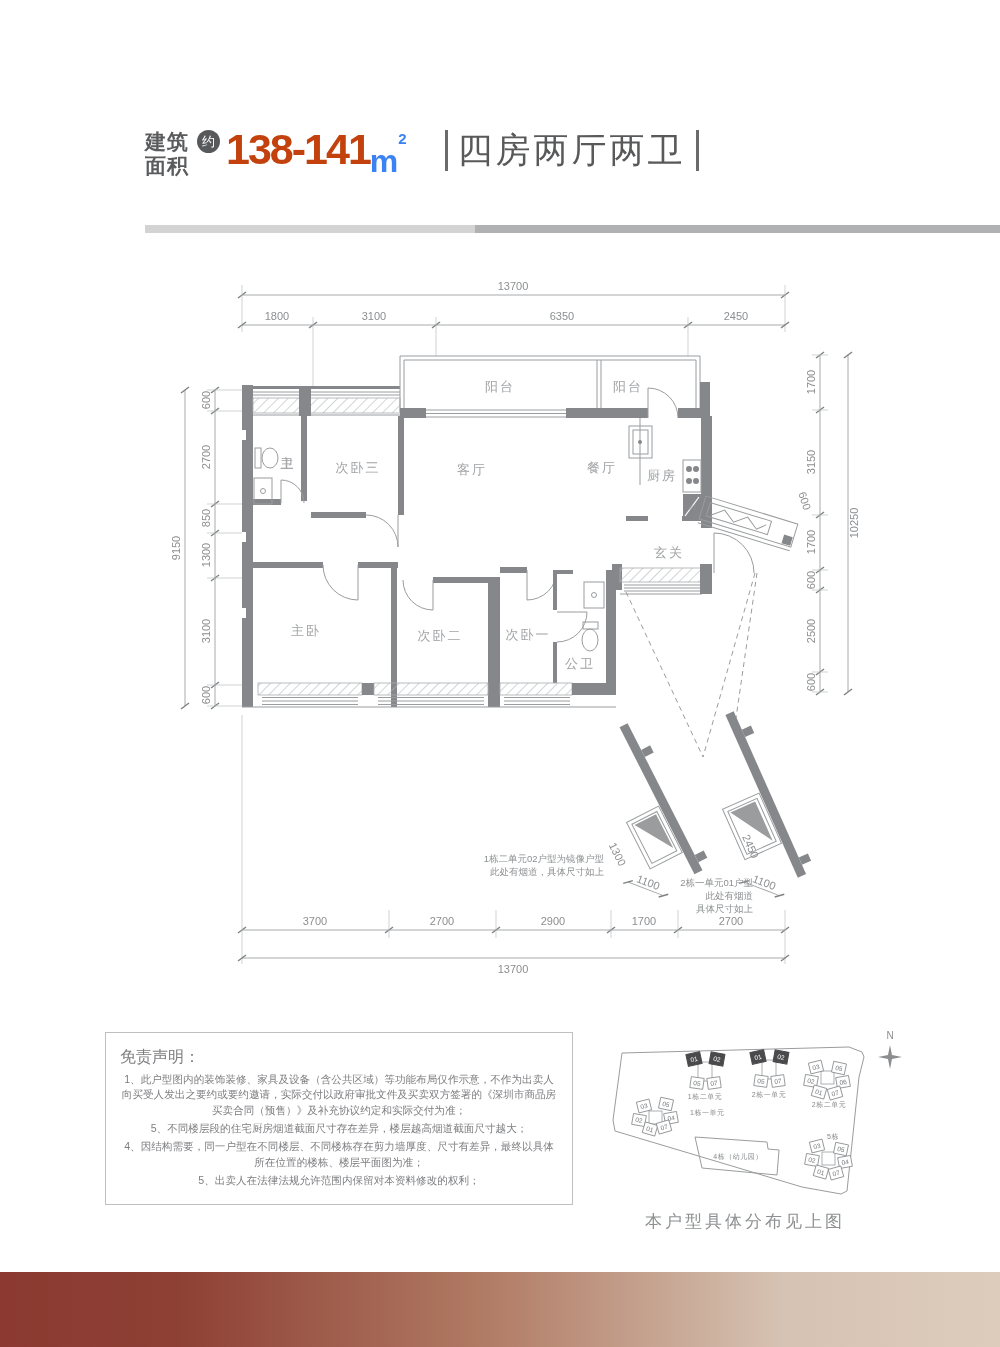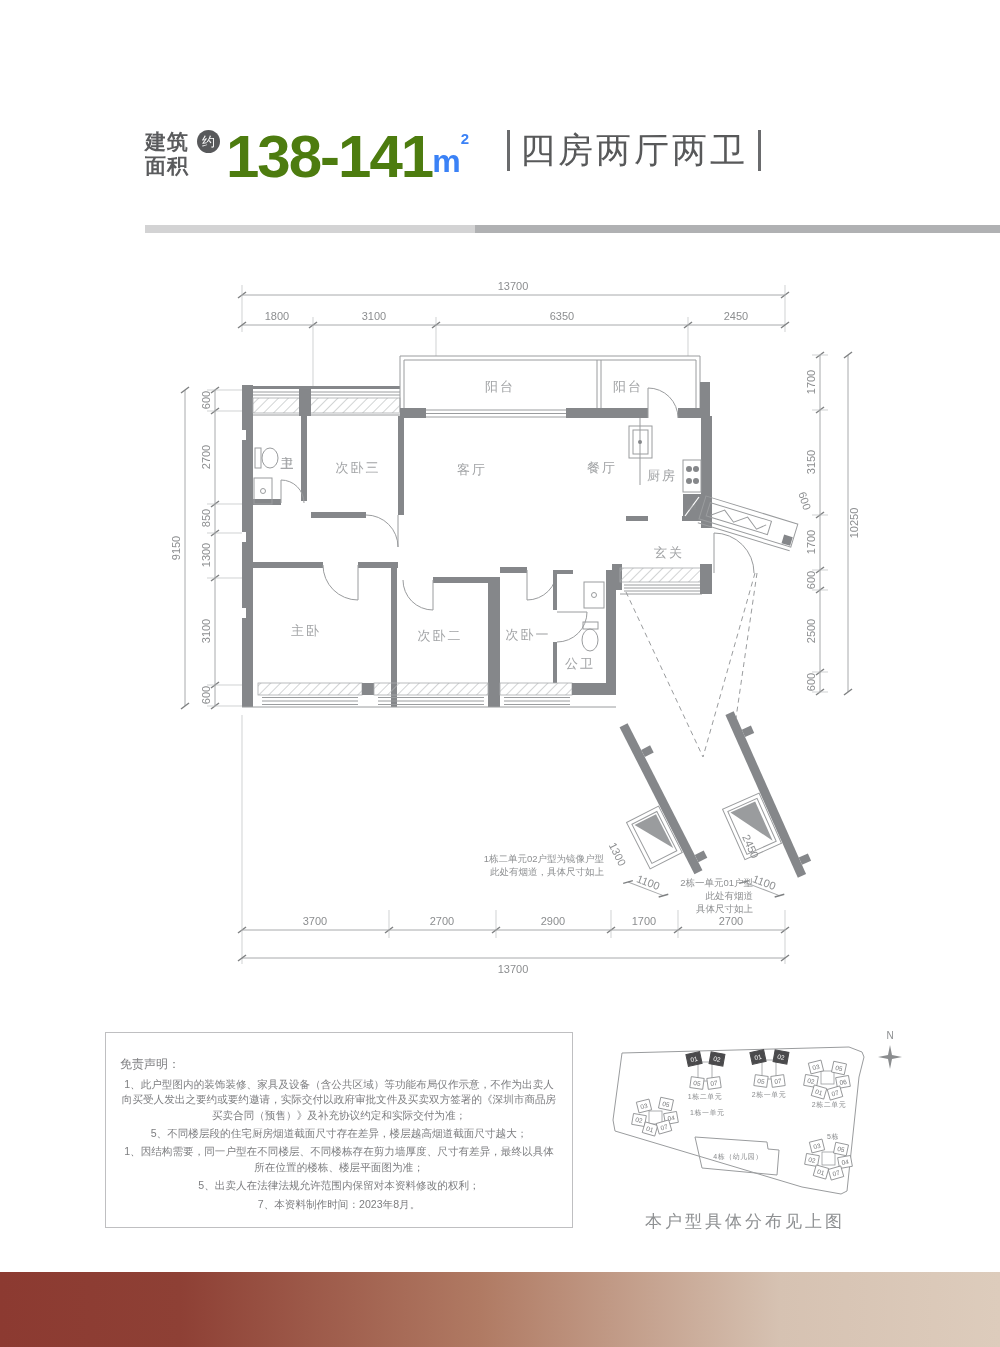--- a/index.html
+++ b/index.html
@@ -3,21 +3,21 @@
 <meta charset="utf-8">
 <style>
   html,body{margin:0;padding:0;background:#fff;}
   .page{position:relative;width:1000px;height:1347px;background:#fff;overflow:hidden;
         font-family:"Liberation Sans","DejaVu Sans",sans-serif;color:#58595b;}
   
   .hdr{position:absolute;left:145px;top:130px;display:flex;align-items:flex-start;}
   .hdr .lbl{font-size:21px;font-weight:700;line-height:1.12;color:#5a5b5d;letter-spacing:1px;margin-bottom:8px;}
   .hdr .approx{width:23px;height:23px;border-radius:50%;background:#58595b;color:#fff;font-size:13px;
                display:flex;align-items:center;justify-content:center;margin:0 6px 10px 8px;flex:0 0 auto;}
-  .hdr .big{font-size:60px;font-weight:700;color:#4d7c0f;letter-spacing:-2px;line-height:0.9;margin-bottom:0px;}
+  .hdr .big{font-size:43px;font-weight:700;color:#c2410c;letter-spacing:-2px;line-height:0.9;margin-bottom:0px;}
   .hdr .unit{font-size:32px;font-weight:700;color:#3b82f6;margin-bottom:2px;}
   .hdr .unit sup{font-size:15px;vertical-align:28px;}
   .hdr .layout{font-size:35px;font-weight:500;color:#58595a;letter-spacing:3px;
                border-left:3px solid #6a6b6d;border-right:3px solid #6a6b6d;
                padding:2px 10px;margin-left:38px;margin-bottom:20px;line-height:1.05;}
   .divider{position:absolute;top:225px;height:8px;}
   .divider.l{left:145px;width:330px;background:#d3d3d4;}
   .divider.r{left:475px;width:525px;background:#b0b1b3;}
   
   svg{font-family:inherit;}
@@ -27,21 +27,21 @@
   .anntxt{font-size:9.5px;fill:#8d8f91;}
   .thin{stroke:#9a9c9e;stroke-width:1;fill:none;}
   .dimline{stroke:#a8aaac;stroke-width:1;fill:none;}
   .ext{stroke:#bcbec0;stroke-width:0.7;fill:none;}
   .wall{fill:#85878a;}
   .hatchbox{fill:url(#hatch);stroke:#a9abad;stroke-width:0.8;}
   .dash{stroke:#9a9c9e;stroke-width:1;fill:none;stroke-dasharray:5 4;}
   
   .disc{position:absolute;left:105px;top:1032px;width:468px;border:1px solid #bfbfc1;background:#fff;
         padding:10px 14px 12px 14px;box-sizing:border-box;}
-  .disc h4{margin:13px 0 4px 0;font-size:12px;font-weight:400;color:#7d7e80;}
+  .disc h4{margin:4px 0 4px 0;font-size:16px;font-weight:400;color:#7d7e80;}
   .disc p{margin:3px 0;font-size:10.6px;line-height:1.45;color:#7d7e80;text-align:center;}
   
   .site-caption{font-size:17px;fill:#8e9092;letter-spacing:3px;}
   .cl-lbl{font-size:7px;fill:#87898b;letter-spacing:0.5px;}
   .badge-t{font-size:6.5px;fill:#737577;}
   .badge-t.dk{fill:#ffffff;}
   
   .bottom-bar{position:absolute;left:0;top:1272px;width:1000px;height:75px;
       background:linear-gradient(90deg,#8c3a31 0%,#8e4035 18%,#b07a63 48%,#d6c2b2 78%,#ddccbc 100%);}
 </style>
@@ -369,23 +369,22 @@
       <text class="anntxt" x="753" y="616" text-anchor="end">2栋一单元01户型</text>
       <text class="anntxt" x="753" y="629" text-anchor="end">此处有烟道</text>
       <text class="anntxt" x="753" y="642" text-anchor="end">具体尺寸如上</text>
     </g>
   </svg>
 
   <div class="disc">
     <h4>免责声明：</h4>
     <p>1、此户型图内的装饰装修、家具及设备（含公共区域）等功能布局仅作示意，不作为出卖人向买受人发出之要约或要约邀请，实际交付以政府审批文件及买卖双方签署的《深圳市商品房买卖合同（预售）》及补充协议约定和实际交付为准；</p>
     <p>5、不同楼层段的住宅厨房烟道截面尺寸存在差异，楼层越高烟道截面尺寸越大；</p>
-    <p>1、因结构需要，同一户型在不同楼层、不同楼栋存在剪力墙厚度、尺寸有差异，最终以具体所在位置的楼栋、楼层平面图为准；</p>
+    <p>4、因结构需要，同一户型在不同楼层、不同楼栋存在剪力墙厚度、尺寸有差异，最终以具体所在位置的楼栋、楼层平面图为准；</p>
     <p>5、出卖人在法律法规允许范围内保留对本资料修改的权利；</p>
-    <p>7、本资料制作时间：2023年8月。</p>
   </div>
 
   <svg viewBox="0 0 380 210" style="position:absolute;left:605px;top:1025px;width:380px;height:210px">
 
     <path d="M17,28 L244,22 L257,27 L259,32 L254,52 L242,166 L236,169 L197,162 L10,106 L8,95 Z" fill="none" stroke="#9a9c9e" stroke-width="1"></path>
 
     <g>
       <text x="285" y="14" text-anchor="middle" font-size="10" fill="#6a6c6e">N</text>
       <path d="M285,20 L287,30 L297,32 L287,34 L285,44 L283,34 L273,32 L283,30 Z" fill="#8b8d8f"></path>
     </g>

